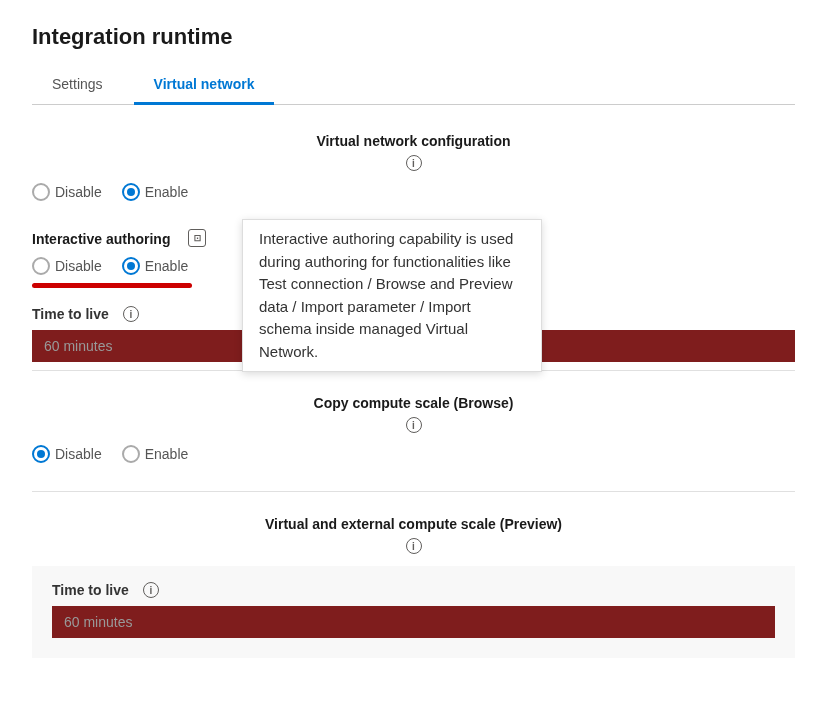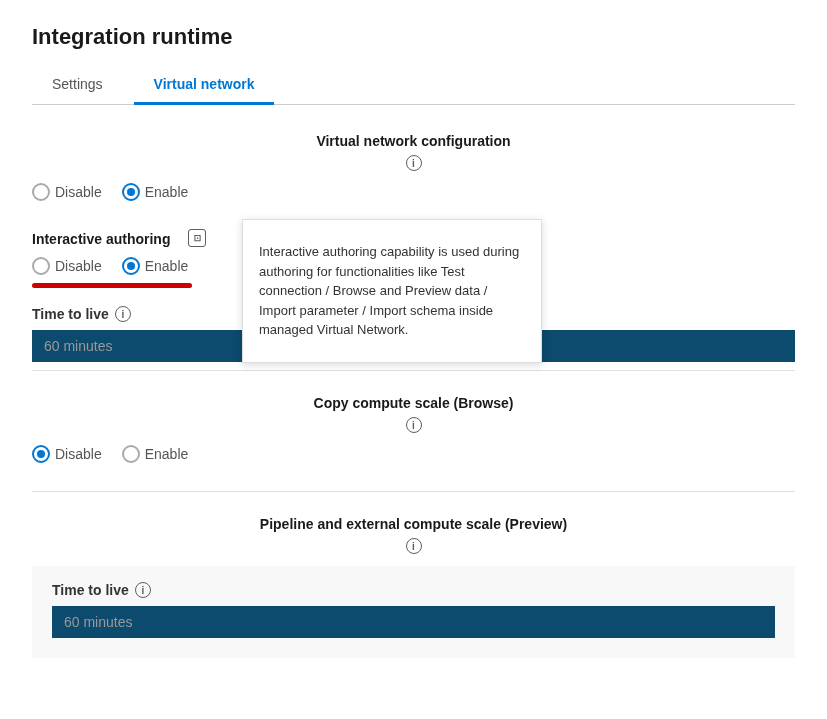--- a/index.html
+++ b/index.html
@@ -140,23 +140,23 @@
       margin-top: 8px;
     }
 
     .tooltip-box {
       position: absolute;
       top: -10px;
       left: 210px;
       background: #fff;
       border: 1px solid #ddd;
       box-shadow: 0 2px 8px rgba(0,0,0,0.15);
-      padding: 22px 16px;
+      padding: 8px 16px;
       width: 300px;
-      font-size: 13px;
+      font-size: 15px;
       line-height: 1.5;
       color: #333;
       z-index: 10;
     }
 
     .divider {
       border: none;
       border-top: 1px solid #e0e0e0;
       margin: 8px 0 24px 0;
     }
@@ -166,25 +166,25 @@
       padding: 16px 20px 20px 20px;
       margin-top: 8px;
     }
 
     .time-live-label {
       font-size: 14px;
       font-weight: 600;
       margin-bottom: 8px;
       display: flex;
       align-items: center;
-      gap: 6px;
+      gap: 14px;
     }
 
     .time-input {
-      background: #0c4a6e;
+      background: #7f1d1d;
       border: none;
       padding: 8px 12px;
       font-size: 14px;
       color: #999;
       width: 100%;
     }
 
     .interactive-icon {
       display: inline-flex;
       align-items: center;
@@ -272,21 +272,21 @@
       <span class="radio-input"></span>
       <span>Enable</span>
     </label>
   </div>
 </div>
 
 <hr class="divider">
 
 <div class="section">
   <div class="section-title">
-    <span>Pipeline and external compute scale (Preview)</span>
+    <span>Virtual and external compute scale (Preview)</span>
     <span class="info-icon">i</span>
   </div>
 
   <div class="gray-section">
     <div class="time-live-label">
       <span>Time to live</span>
       <span class="info-icon">i</span>
     </div>
     <div class="time-input">60 minutes</div>
   </div>

